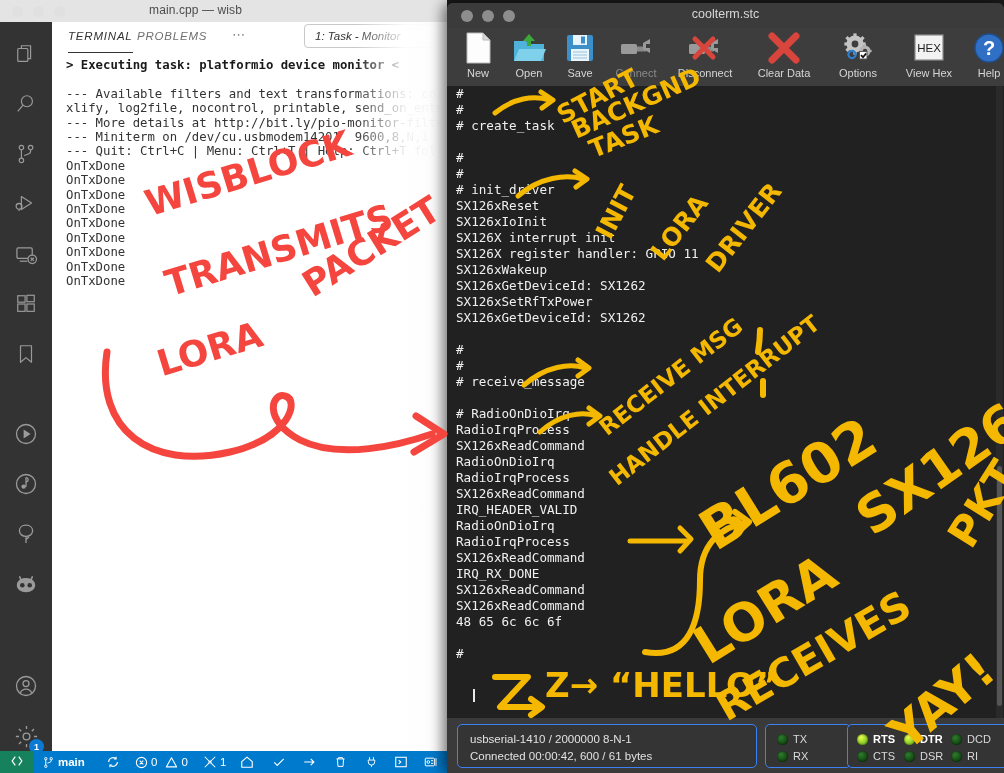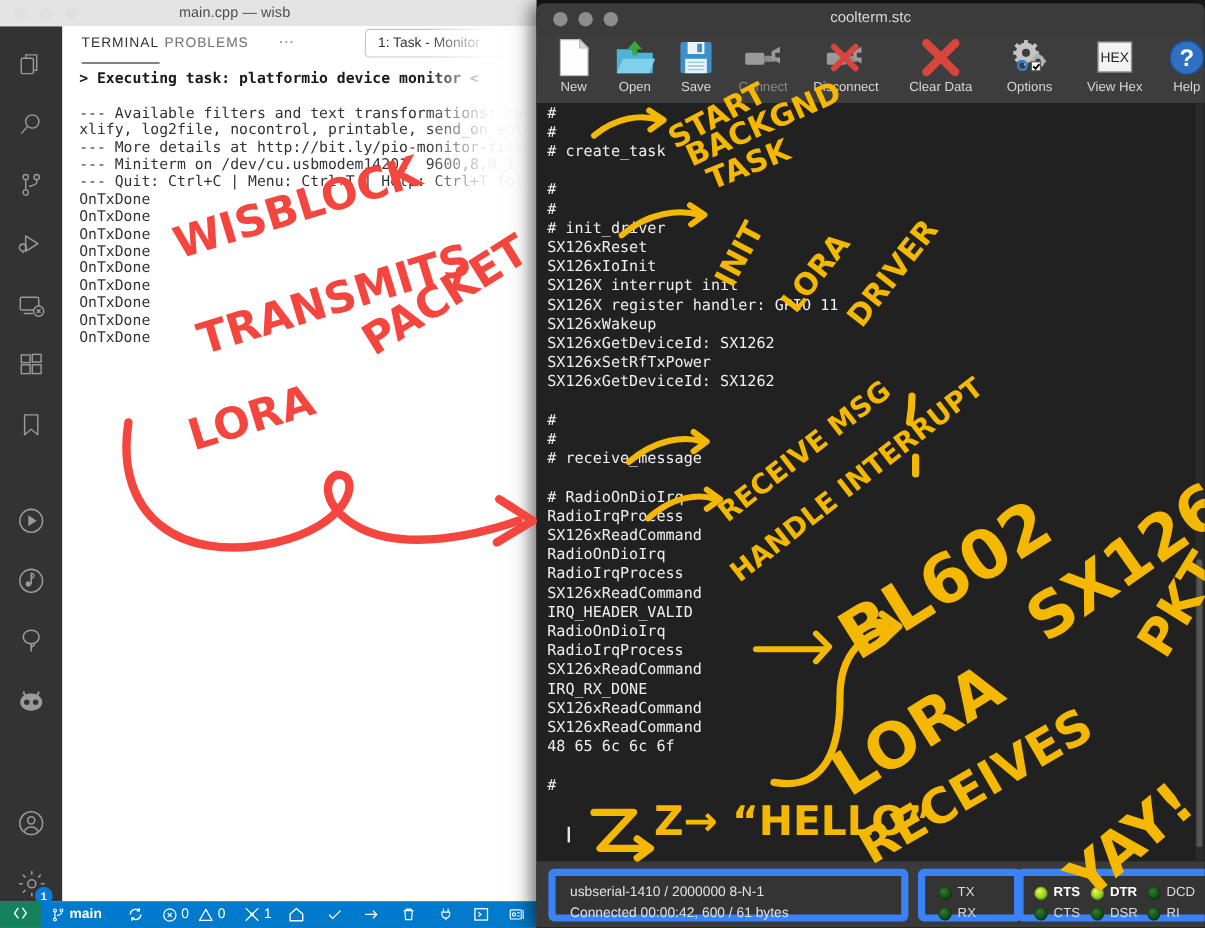--- a/index.html
+++ b/index.html
@@ -28,21 +28,21 @@
     display:flex;align-items:center;justify-content:center;}
   .act-icon svg{display:block;}
   .act-badge{position:absolute;right:8px;bottom:6px;min-width:15px;height:15px;
     border-radius:8px;background:#0a7ad4;color:#fff;font-size:9px;
     display:flex;align-items:center;justify-content:center;font-weight:bold;
     padding:0 3px;box-sizing:border-box;}
 
   
   #panel{position:absolute;left:52px;top:22px;width:395px;height:729px;
     background:#ffffff;}
-  #panel-tabs{position:absolute;left:0;top:0;width:395px;height:36px;}
+  #panel-tabs{position:absolute;left:0;top:0;width:395px;height:36px;font-style:italic;}
   .panel-tab{position:absolute;top:8px;font-size:11.5px;letter-spacing:.8px;
     color:#707070;cursor:default;}
   .panel-tab.active{color:#333333;border-bottom:1px solid #333;padding-bottom:10px;}
   #tab-terminal{left:16px;}
   #tab-problems{left:85px;}
   #tab-more{left:180px;color:#888;font-size:13px;top:5px;letter-spacing:1px;}
   #terminal-select{position:absolute;left:252px;top:2px;width:190px;height:24px;
     border:1px solid #c8c8c8;border-radius:4px;background:#fff;
     font-size:11.5px;color:#333;display:flex;align-items:center;
     padding-left:10px;box-sizing:border-box;}
@@ -99,21 +99,21 @@
   .ctline.blank{height:16px;}
   #ct-cursor{position:absolute;left:26px;top:686px;width:2px;height:13px;
     background:#e8e8e8;}
   #ct-scroll{position:absolute;right:1px;top:83px;width:7px;height:632px;
     background:#2a2a2a;}
   #ct-scroll .thumb{position:absolute;left:1px;top:380px;width:5px;height:240px;
     border-radius:3px;background:#555;}
 
   #ct-status{position:absolute;left:0;top:715px;width:557px;height:55px;
     background:#3a3a3a;}
-  .st-box{position:absolute;top:6px;height:44px;border:6px solid #3b82f6;
+  .st-box{position:absolute;top:6px;height:44px;border:1px solid #3b82f6;
     border-radius:5px;background:#343434;box-sizing:border-box;}
   #st-conn{left:10px;width:300px;}
   #st-txrx{left:318px;width:86px;}
   #st-lines{left:400px;width:170px;}
   .st-text{position:absolute;left:12px;font-size:11.5px;color:#e2e2e2;
     white-space:nowrap;}
   .st-text.r1{top:8px;}
   .st-text.r2{top:25px;}
   .led-row{position:absolute;display:flex;align-items:center;gap:5px;}
   .led{width:11px;height:11px;border-radius:50%;

